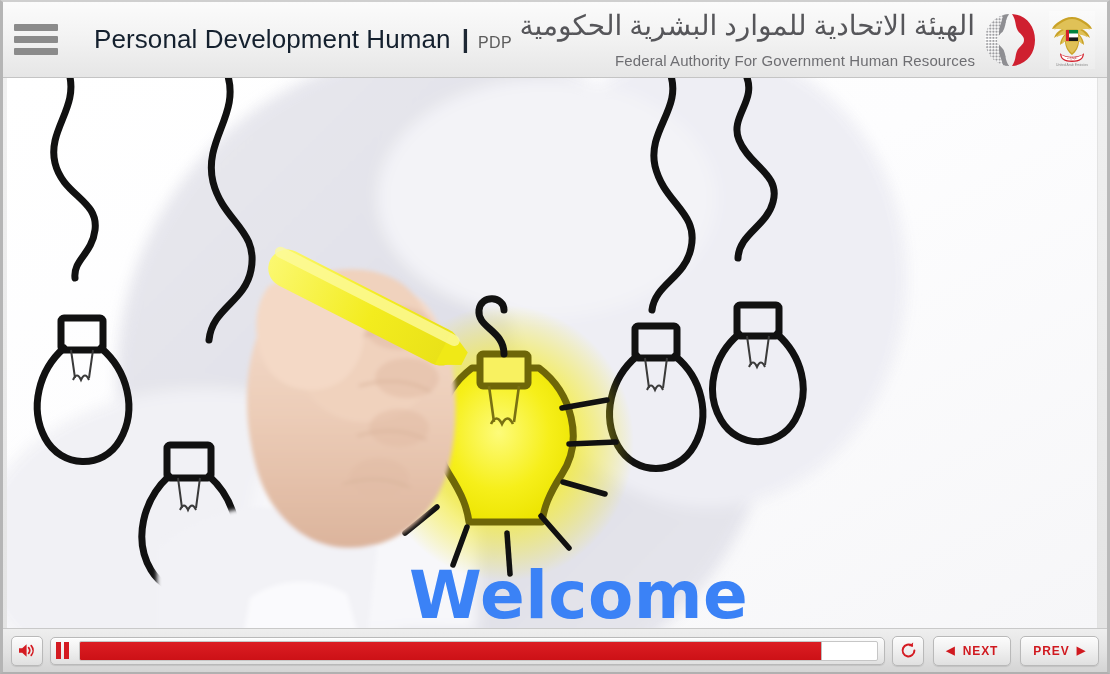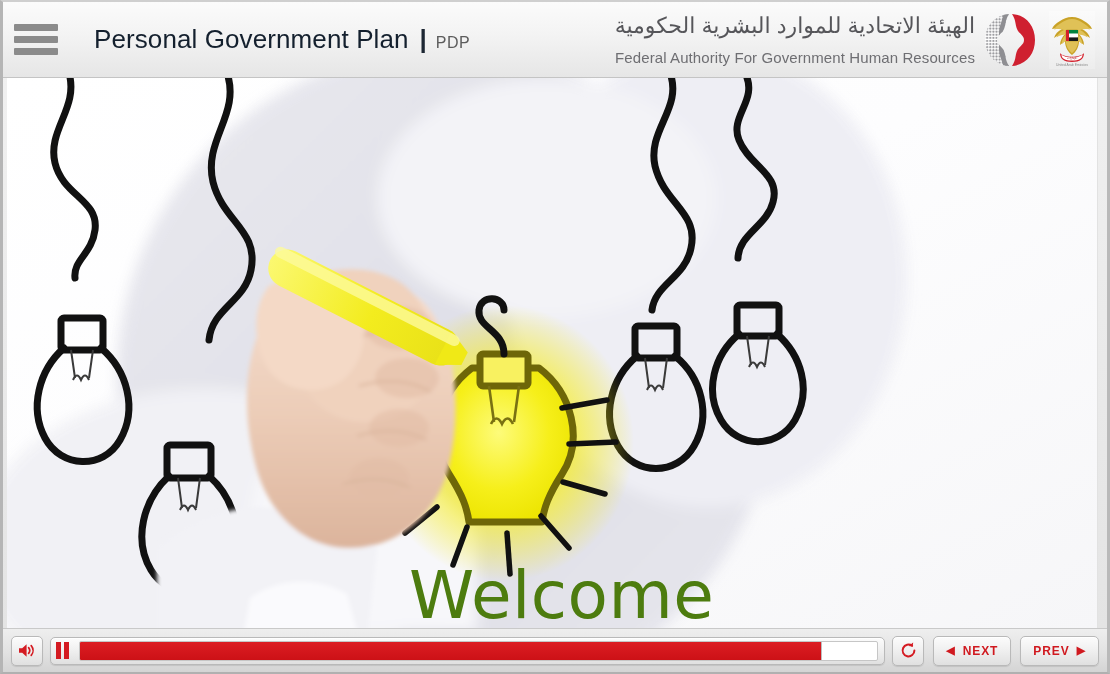--- a/index.html
+++ b/index.html
@@ -85,24 +85,24 @@
     display: flex;
     align-items: center;
     padding-right: 12px;
   }
   .brand-text {
     text-align: right;
     margin-right: 8px;
     line-height: 1;
   }
   .brand-ar {
-    font-size: 22px;
+    font-size: 28px;
     color: #56565a;
     direction: rtl;
-    font-family: Liberation Sans, sans-serif;
+    font-family: Liberation Serif, serif;
     letter-spacing: .5px;
     white-space: nowrap;
   }
   .brand-en {
     font-size: 15px;
     color: #6e6e72;
     margin-top: 13px;
     letter-spacing: .1px;
     white-space: nowrap;
   }
@@ -127,22 +127,22 @@
   .slide-art { position: absolute; inset: 0; width: 100%; height: 100%; }
 
   .welcome-block {
     position: absolute;
     left: 402px;
     top: 487px;
     pointer-events: none;
   }
   .welcome-main {
     font-size: 66px;
-    color: #4d7c0f;
-    font-weight: 400;
+    color: #3b82f6;
+    font-weight: 700;
     letter-spacing: .5px;
     line-height: .95;
     font-family: "DejaVu Sans", sans-serif;
   }
 
   
   .controls {
     position: absolute;
     left: 0;
     bottom: 0;
@@ -233,21 +233,21 @@
 
   <div class="header">
 
     <div class="hamburger">
       <span></span>
       <span></span>
       <span></span>
     </div>
 
     <div class="title-wrap">
-      <span class="title-main">Personal Government Plan</span>
+      <span class="title-main">Personal Development Human</span>
       <span class="title-sep">|</span>
       <span class="title-sub">PDP</span>
     </div>
 
     <div class="brand">
       <div class="brand-text">
         <div class="brand-ar">الهيئة الاتحادية للموارد البشرية الحكومية</div>
         <div class="brand-en">Federal Authority For Government Human Resources</div>
       </div>
 

